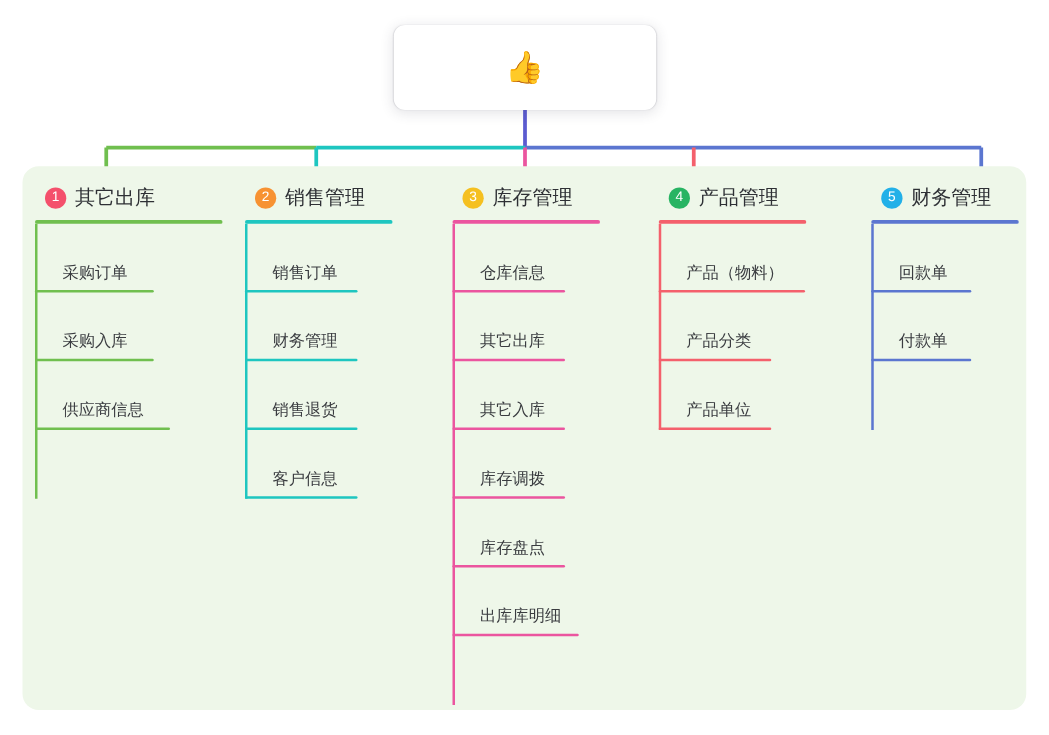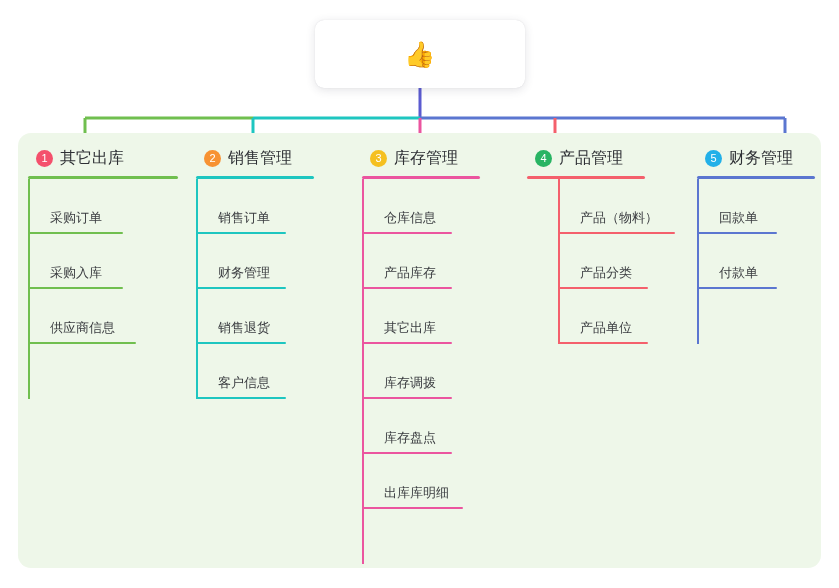--- a/index.html
+++ b/index.html
@@ -216,25 +216,25 @@
           <span class="branch-label">库存管理</span>
         </div>
         <div class="branch-underline" style="background: rgb(235, 85, 159); width: 118px;"></div>
         <div class="branch-body" style="height: 385px;">
           <div class="spine" style="background: rgb(235, 85, 159); height: 385px;"></div>
           <div class="leaf">
             <span class="leaf-text">仓库信息</span>
             <div class="leaf-line" style="background: rgb(235, 85, 159); width: 90px;"></div>
           </div>
           <div class="leaf">
-            <span class="leaf-text">产品库存</span>
-            <div class="leaf-line" style="background: rgb(235, 85, 159); width: 90px;"></div>
-          </div>
-          <div class="leaf">
             <span class="leaf-text">其它出库</span>
+            <div class="leaf-line" style="background: rgb(235, 85, 159); width: 90px;"></div>
+          </div>
+          <div class="leaf">
+            <span class="leaf-text">其它入库</span>
             <div class="leaf-line" style="background: rgb(235, 85, 159); width: 90px;"></div>
           </div>
           <div class="leaf">
             <span class="leaf-text">库存调拨</span>
             <div class="leaf-line" style="background: rgb(235, 85, 159); width: 90px;"></div>
           </div>
           <div class="leaf">
             <span class="leaf-text">库存盘点</span>
             <div class="leaf-line" style="background: rgb(235, 85, 159); width: 90px;"></div>
           </div>
@@ -243,21 +243,21 @@
             <div class="leaf-line" style="background: rgb(235, 85, 159); width: 101px;"></div>
           </div>
         </div>
       </div>
       <div class="branch" style="left: 527px; width: 118px;">
         <div class="branch-head">
           <span class="badge" style="background: rgb(40, 180, 99);">4</span>
           <span class="branch-label">产品管理</span>
         </div>
         <div class="branch-underline" style="background: rgb(244, 96, 108); width: 118px;"></div>
-        <div class="branch-body" style="height: 165px; margin-left: 31px;">
+        <div class="branch-body" style="height: 165px;">
           <div class="spine" style="background: rgb(244, 96, 108); height: 165px;"></div>
           <div class="leaf">
             <span class="leaf-text">产品（物料）</span>
             <div class="leaf-line" style="background: rgb(244, 96, 108); width: 117px;"></div>
           </div>
           <div class="leaf">
             <span class="leaf-text">产品分类</span>
             <div class="leaf-line" style="background: rgb(244, 96, 108); width: 90px;"></div>
           </div>
           <div class="leaf">

